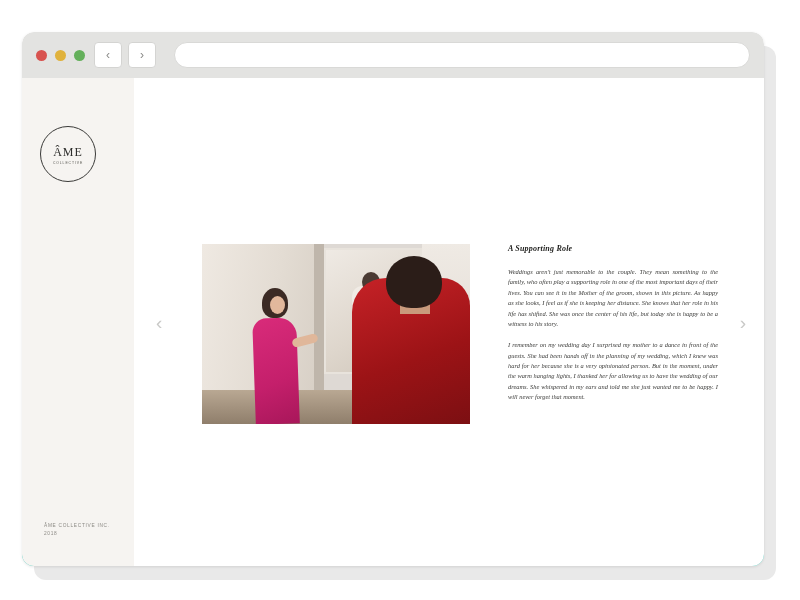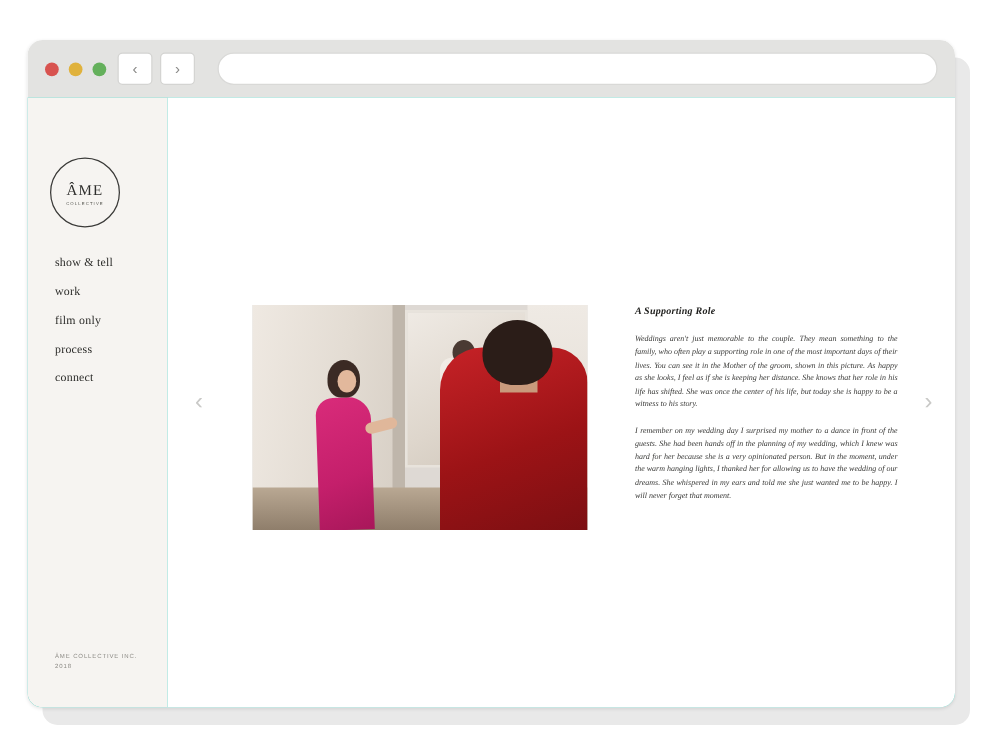--- a/index.html
+++ b/index.html
@@ -343,27 +343,20 @@
     <div class="content">
 
       <div class="sidebar">
 
         <div class="logo">
           <span class="ring"></span>
           <span class="mark">ÂME</span>
           <span class="sub">COLLECTIVE</span>
         </div>
 
-        <nav class="nav">
-          <a href="#">show &amp; tell</a>
-          <a href="#">work</a>
-          <a href="#">film only</a>
-          <a href="#">process</a>
-          <a href="#">connect</a>
-        </nav>
 
         <div class="sidebar-footer">
           <div>ÂME COLLECTIVE INC.</div>
           <div>2018</div>
         </div>
       </div>
 
       <div class="stage">
 
         <div class="arrow prev">‹</div>

